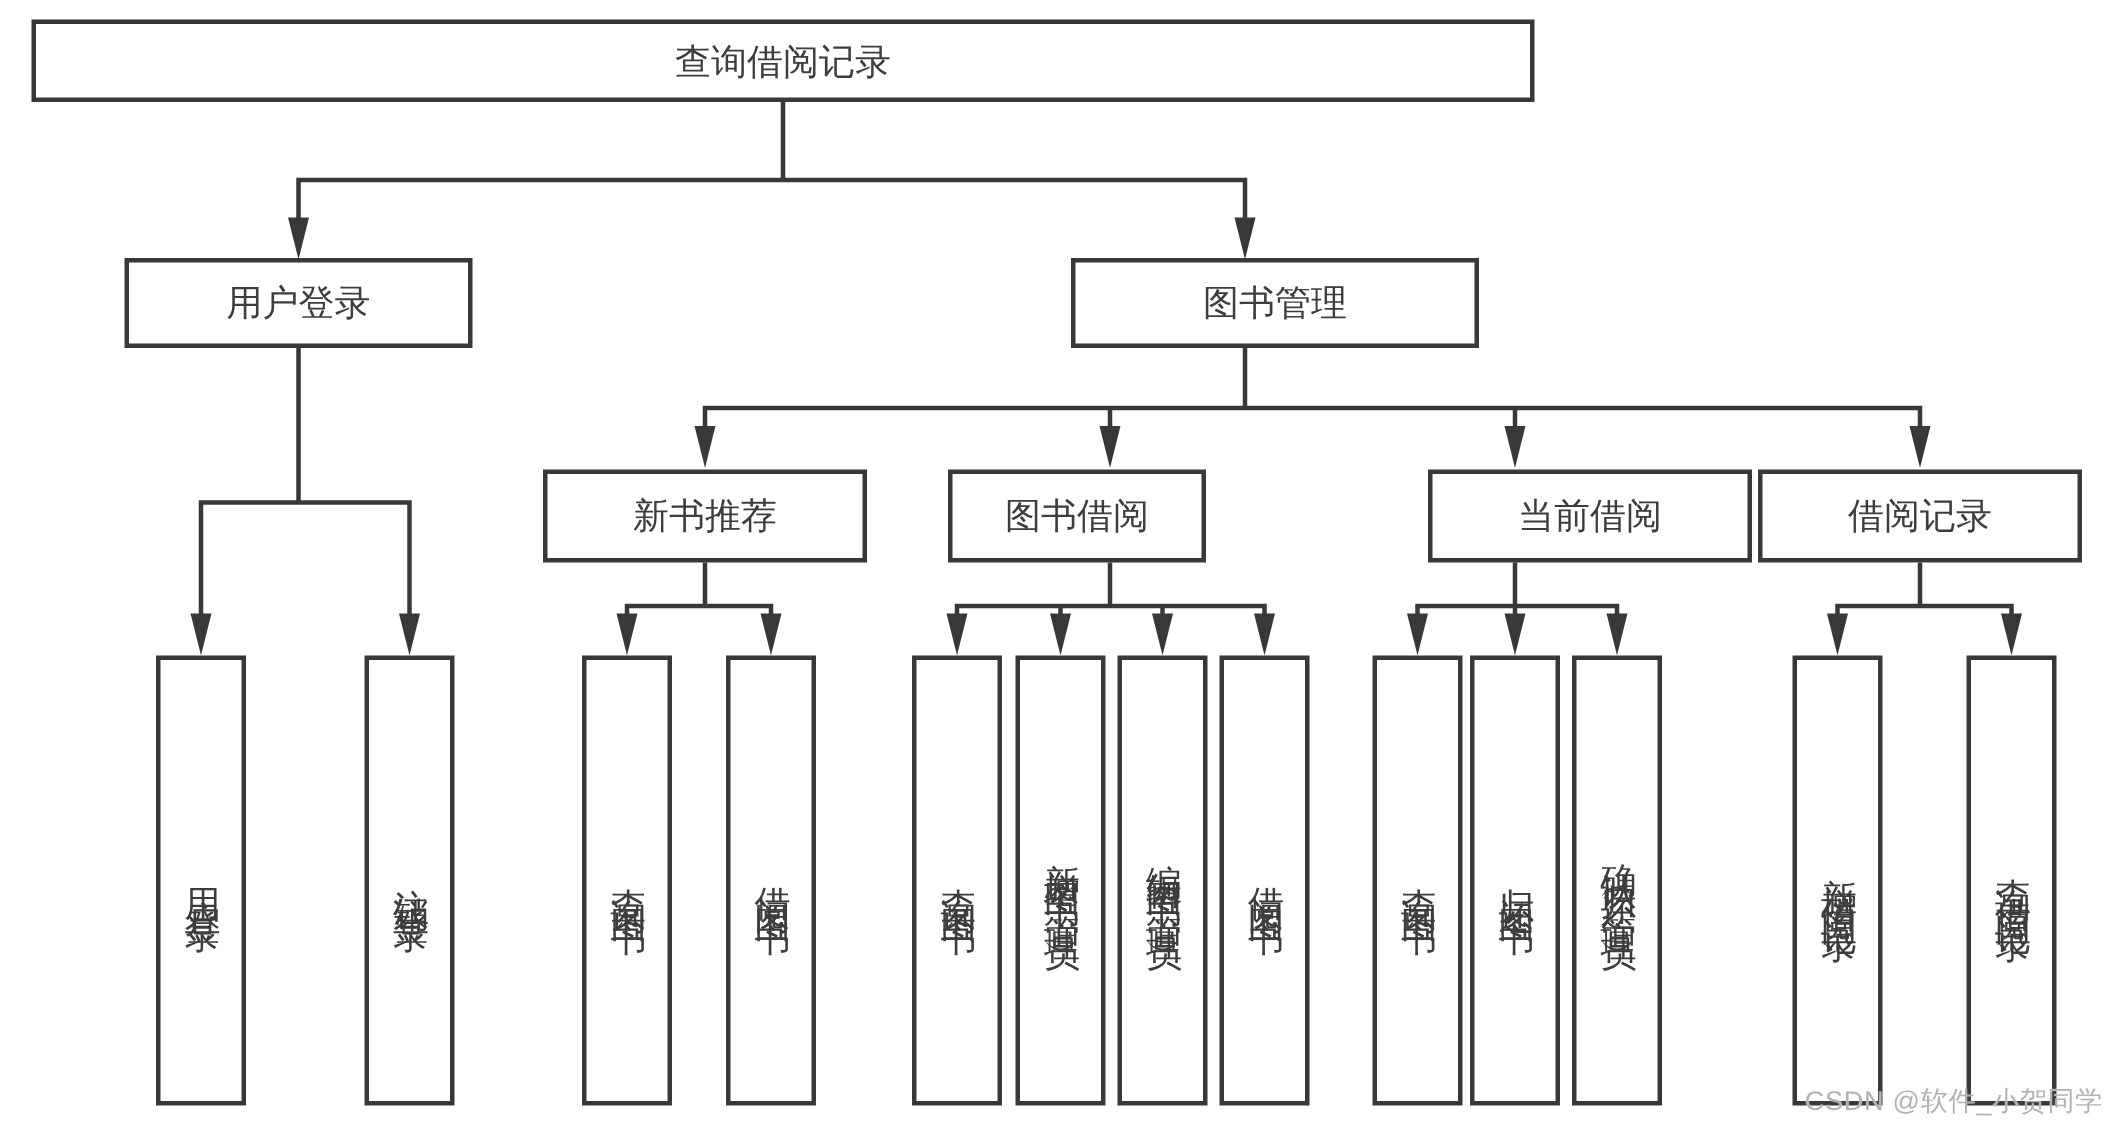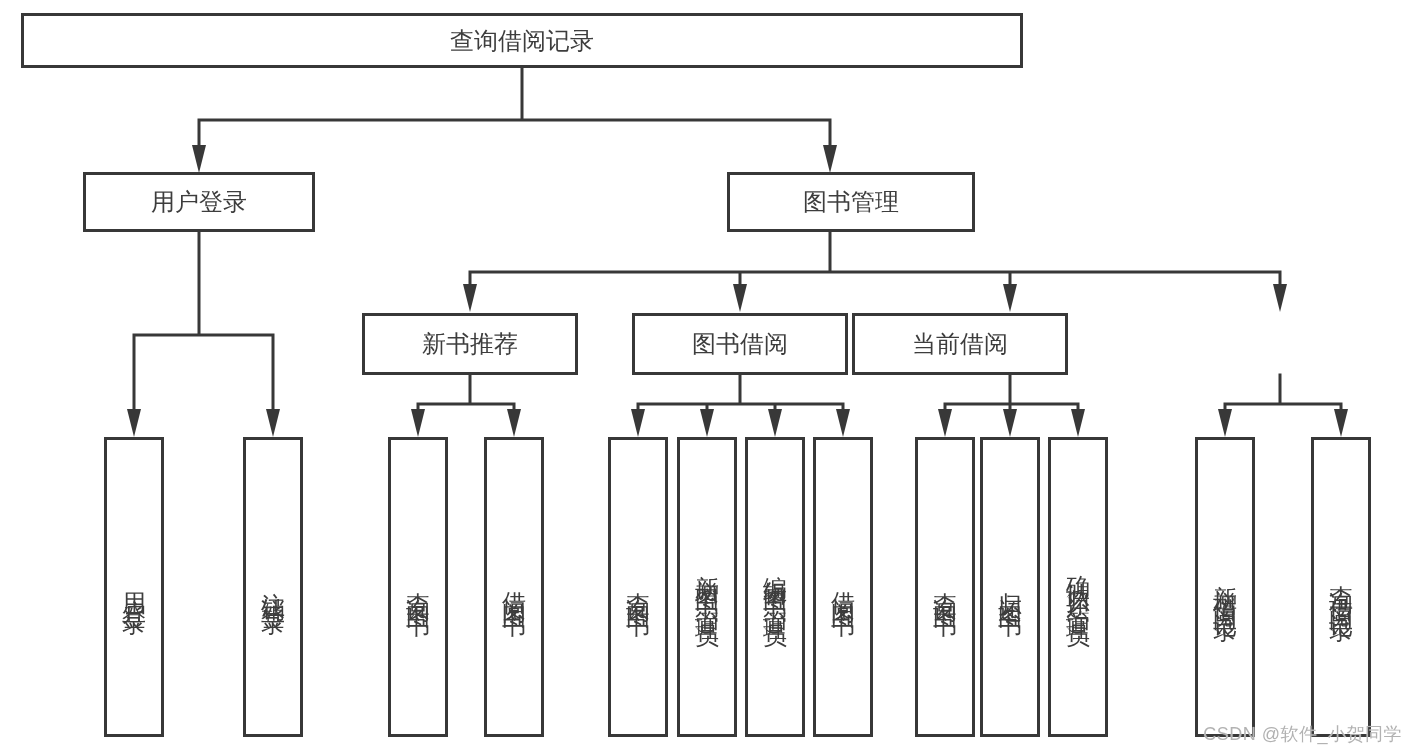--- a/index.html
+++ b/index.html
@@ -42,25 +42,25 @@
   .vbox .lbl {
     writing-mode: vertical-rl;
     line-height: 1;
     letter-spacing: 7px;
     white-space: normal;
   }
   
   .root-box       { left: 21px;   top: 13px;  width: 1002px; height: 55px; }
   .lvl2           { top: 172px; height: 60px; }
   .n-user-login   { left: 83px;   width: 232px; }
-  .n-book-mgmt    { left: 714px;  width: 248px; margin-left: 13px; }
+  .n-book-mgmt    { left: 714px;  width: 272px; }
   .lvl3           { top: 313px; height: 62px; }
   .n-new-book     { left: 362px;  width: 216px; }
-  .n-book-borrow  { left: 632px;  width: 216px; font-family: Liberation Mono, monospace; }
-  .n-cur-borrow   { left: 852px;  width: 216px; }
+  .n-book-borrow  { left: 632px;  width: 172px; font-family: Liberation Mono, monospace; }
+  .n-cur-borrow   { left: 952px;  width: 216px; }
   .n-borrow-rec   { left: 1172px; width: 216px; }
   .vbox           { top: 437px; height: 300px; width: 60px; }
   .n-ul-login     { left: 104px; }
   .n-ul-logout    { left: 243px; }
   .n-nb-query     { left: 388px; }
   .n-nb-borrow    { left: 484px; }
   .n-bb-query     { left: 608px; }
   .n-bb-add       { left: 677px; }
   .n-bb-edit      { left: 745px; }
   .n-bb-borrow    { left: 813px; }
@@ -138,20 +138,23 @@
 
   <div class="node lvl3 n-new-book">
     <span class="lbl">新书推荐</span>
   </div>
   <div class="node lvl3 n-book-borrow">
     <span class="lbl">图书借阅</span>
   </div>
   <div class="node lvl3 n-cur-borrow">
     <span class="lbl">当前借阅</span>
   </div>
+  <div class="node lvl3 n-borrow-rec">
+    <span class="lbl">借阅记录</span>
+  </div>
 
   <div class="node vbox n-ul-login">
     <span class="lbl">用户登录</span>
   </div>
   <div class="node vbox n-ul-logout">
     <span class="lbl">注销登录</span>
   </div>
   <div class="node vbox n-nb-query">
     <span class="lbl">查询图书</span>
   </div>

